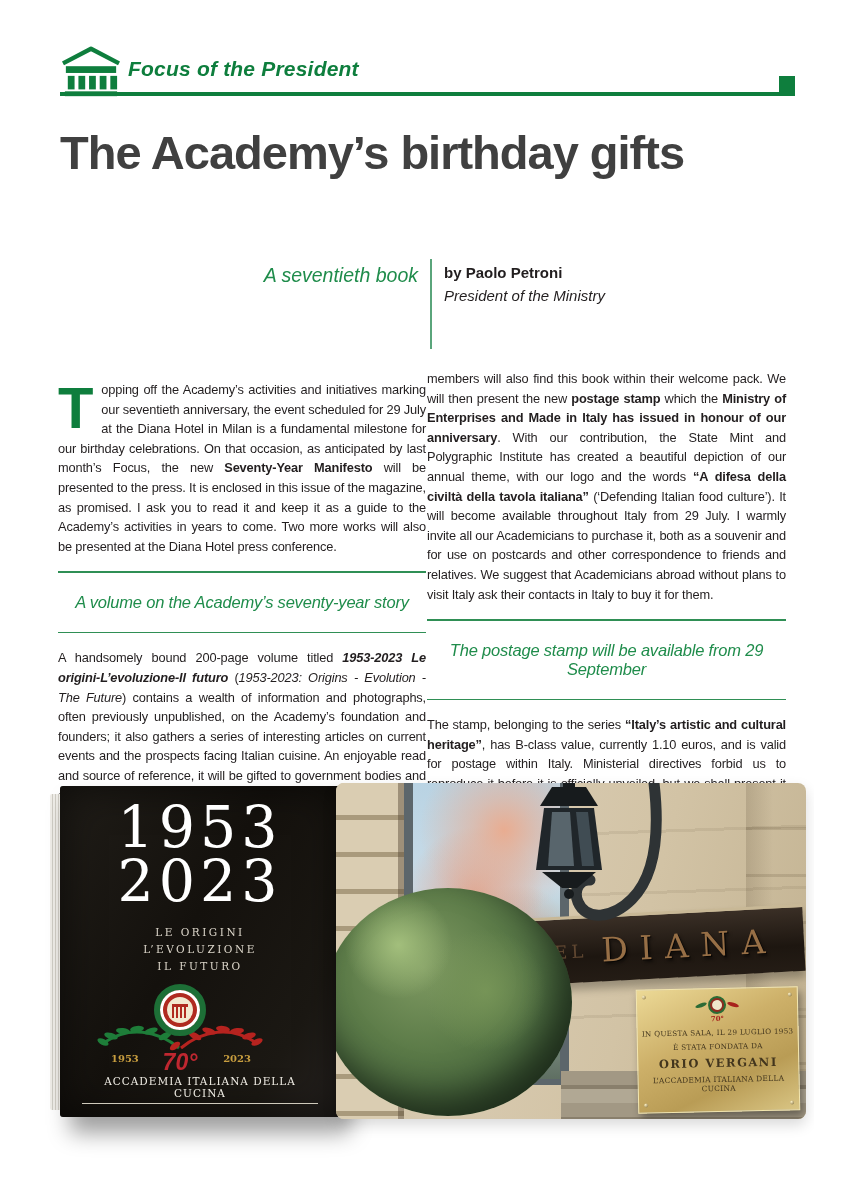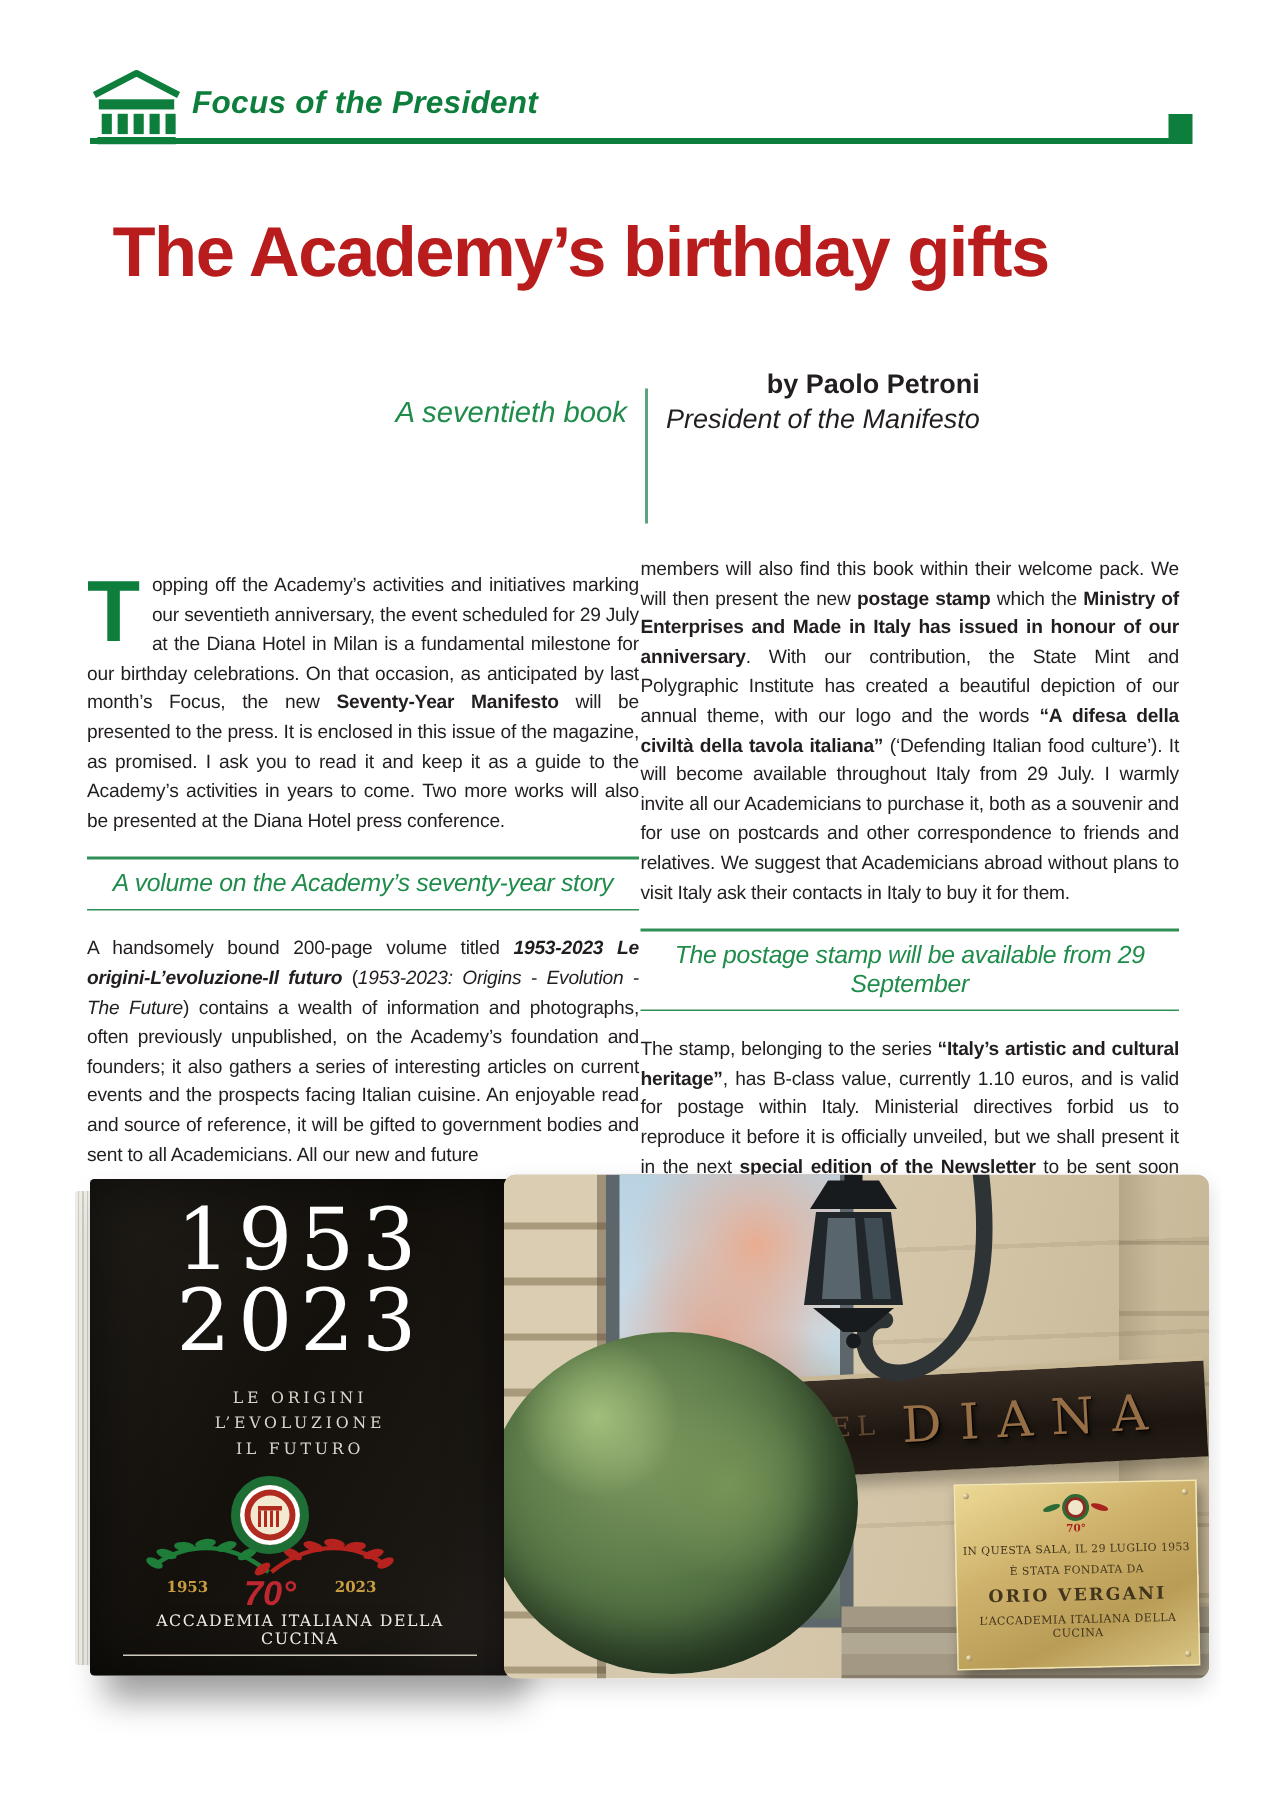--- a/index.html
+++ b/index.html
@@ -6,45 +6,45 @@
   .page{position:relative;width:814px;height:1200px;background:#ffffff;overflow:hidden;
         font-family:"Liberation Sans",sans-serif;color:#221e1f;}
 
   
   .temple{position:absolute;left:62px;top:46px;}
   .section-label{position:absolute;left:128px;top:57px;font-size:21px;font-weight:bold;
                  font-style:italic;color:#0e7e3d;letter-spacing:.2px;}
   .head-rule{position:absolute;left:60px;top:92px;width:735px;height:3.5px;background:#0e7e3d;}
   .head-square{position:absolute;left:779px;top:76px;width:16px;height:16px;background:#0e7e3d;}
 
-  .page-title{position:absolute;left:59px;top:124px;margin:16px;font-size:47px;font-weight:bold;
-              color:#b91c1c;letter-spacing:-1px;}
+  .page-title{position:absolute;left:59px;top:124px;margin:1px;font-size:47px;font-weight:bold;
+              color:#404040;letter-spacing:-1px;}
 
   
   .standfirst{position:absolute;left:160px;top:262px;width:258px;text-align:right;
               font-style:italic;font-size:19.5px;line-height:26px;color:#1f8c4b;}
   .intro-divider{position:absolute;left:430px;top:259px;width:1.5px;height:90px;background:#5aa57b;}
-  .byline-wrap{position:absolute;left:444px;top:245px;font-size:18px;line-height:23px;text-align:right;}
+  .byline-wrap{position:absolute;left:444px;top:261px;font-size:15px;line-height:23px;}
   .byline{font-weight:bold;}
   .byline-role{font-style:italic;}
 
   
   .col{position:absolute;}
   .col-left{left:58px;top:380px;width:368px;}
   .col-right{left:427px;top:369px;width:359px;}
   .body-text{margin:0;font-size:12.8px;line-height:19.6px;text-align:justify;
              letter-spacing:-.15px;color:#221e1f;}
   .body-text .b{font-weight:bold;}
   .body-text .i{font-style:italic;}
   .body-text .bi{font-weight:bold;font-style:italic;}
   .dropcap{float:left;font-size:58px;line-height:47px;font-weight:800;color:#0e7e3d;
            margin:4px 8px 0 0;}
   .xhead{margin-top:15px;}
   .xrule{height:1.5px;background:#2f8f55;}
-  .xhead-text{padding:7px 4px;text-align:center;font-style:italic;font-size:16.5px;
+  .xhead-text{padding:20px 4px;text-align:center;font-style:italic;font-size:16.5px;
               color:#1f8c4b;letter-spacing:-.2px;}
   .para2{margin-top:15px;}
 
   
   .book{position:absolute;left:48px;top:786px;width:254px;height:344px;}
   .book-pages{position:absolute;left:2px;top:8px;width:14px;height:316px;border-radius:2px;
               background:repeating-linear-gradient(90deg,#efede8 0 2px,#cfccc4 2px 3px);}
   .book-front{position:absolute;left:12px;top:0;width:240px;height:331px;border-radius:3px;
               background:linear-gradient(120deg,#201d18 0%,#14110d 45%,#1b1813 80%,#262220 100%);
               box-shadow:10px 16px 22px rgba(0,0,0,.38), inset 0 0 40px rgba(0,0,0,.6);
@@ -155,21 +155,21 @@
   <div class="head-square"></div>
 
   <h1 class="page-title">The Academy’s birthday gifts</h1>
 
   <div class="standfirst">
     <div>A seventieth book</div>
   </div>
   <div class="intro-divider"></div>
   <div class="byline-wrap">
     <div class="byline">by Paolo Petroni</div>
-    <div class="byline-role">President of the Manifesto</div>
+    <div class="byline-role">President of the Ministry</div>
   </div>
 
   <div class="col col-left">
     <p class="body-text"><span class="dropcap">T</span><span><span>opping off the Academy’s activities and initiatives marking our seventieth anniversary, the event scheduled for 29 July at the Diana Hotel in Milan is a fundamental milestone for our birthday celebrations. On that occasion, as anticipated by last month’s Focus, the new </span><span class="b">Seventy-Year Manifesto</span><span> will be presented to the press. It is enclosed in this issue of the magazine, as promised. I ask you to read it and keep it as a guide to the Academy’s activities in years to come. Two more works will also be presented at the Diana Hotel press conference.</span></span></p>
     <div class="xhead">
       <div class="xrule"></div>
       <div class="xhead-text">A volume on the Academy’s seventy-year story</div>
       <div class="xrule"></div>
     </div>
     <p class="body-text para2"><span>A handsomely bound 200-page volume titled </span><span class="bi">1953-2023 Le origini-L’evoluzione-Il futuro</span><span> (</span><span class="i">1953-2023: Origins - Evolution - The Future</span><span>) contains a wealth of information and photographs, often previously unpublished, on the Academy’s foundation and founders; it also gathers a series of interesting articles on current events and the prospects facing Italian cuisine. An enjoyable read and source of reference, it will be gifted to government bodies and sent to all Academicians. All our new and future</span></p>

